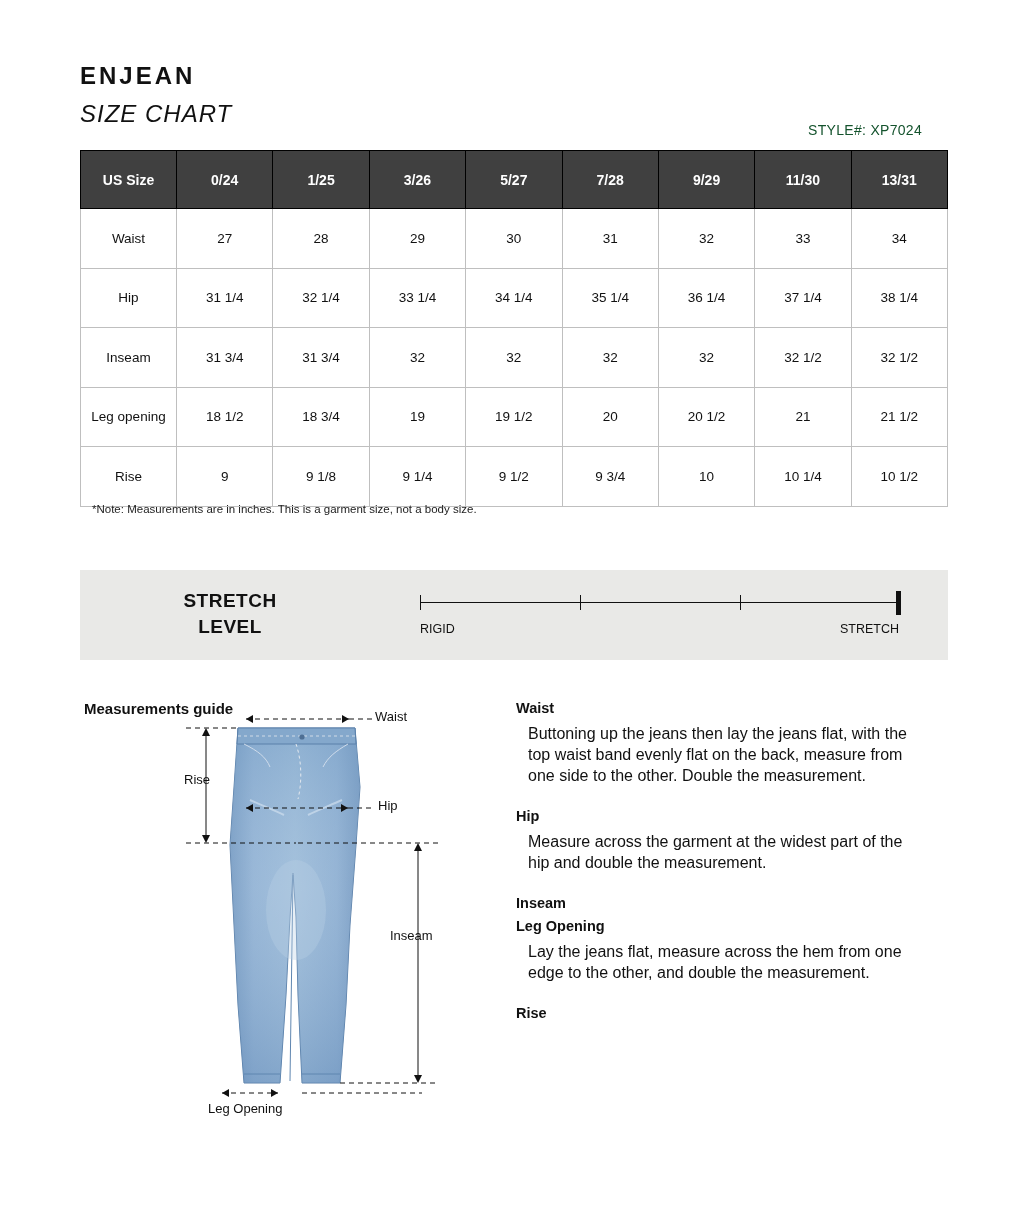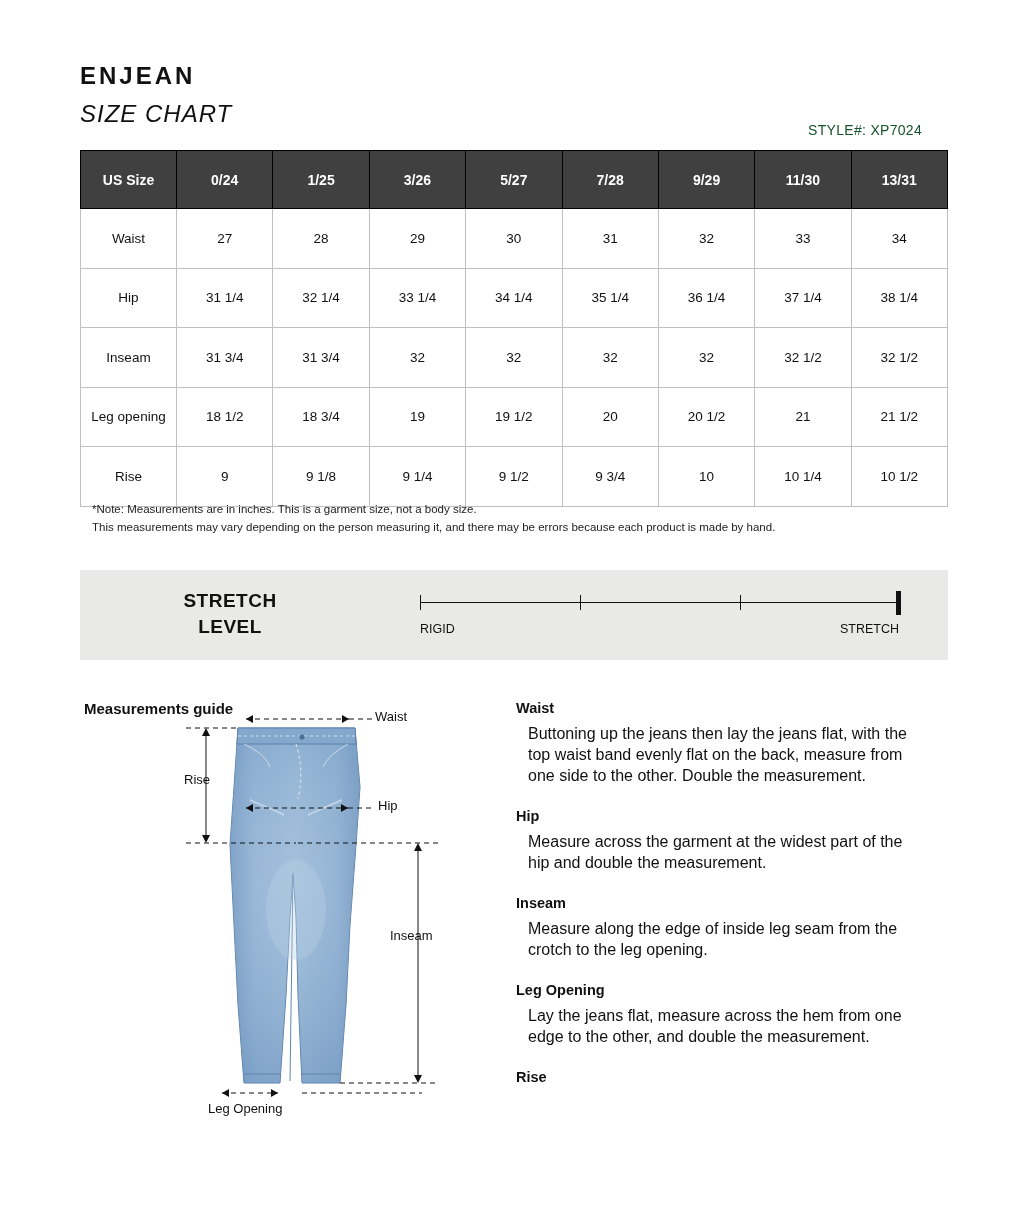--- a/index.html
+++ b/index.html
@@ -293,21 +293,20 @@
         <td>9 3/4</td>
         <td>10</td>
         <td>10 1/4</td>
         <td>10 1/2</td>
       </tr>
     </tbody>
   </table>
 
   <div class="note">
     <div>*Note: Measurements are in inches. This is a garment size, not a body size.</div>
-    <div>This measurements may vary depending on the person measuring it, and there may be errors because each product is made by hand.</div>
   </div>
 
   <div class="stretch-panel">
     <div class="stretch-label">
       <div>STRETCH</div>
       <div>LEVEL</div>
     </div>
     <div class="scale-wrap">
       <div class="scale-axis"></div>
       <div class="tick t0"></div>
@@ -406,21 +405,20 @@
     <div class="blk">
       <h3>Waist</h3>
       <p>Buttoning up the jeans then lay the jeans flat, with the top waist band evenly flat on the back, measure from one side to the other. Double the measurement.</p>
     </div>
     <div class="blk">
       <h3>Hip</h3>
       <p>Measure across the garment at the widest part of the hip and double the measurement.</p>
     </div>
     <div class="blk">
       <h3>Inseam</h3>
-      <p>Measure along the edge of inside leg seam from the crotch to the leg opening.</p>
     </div>
     <div class="blk">
       <h3>Leg Opening</h3>
       <p>Lay the jeans flat, measure across the hem from one edge to the other, and double the measurement.</p>
     </div>
     <div class="blk">
       <h3>Rise</h3>
     </div>
   </div>
 

